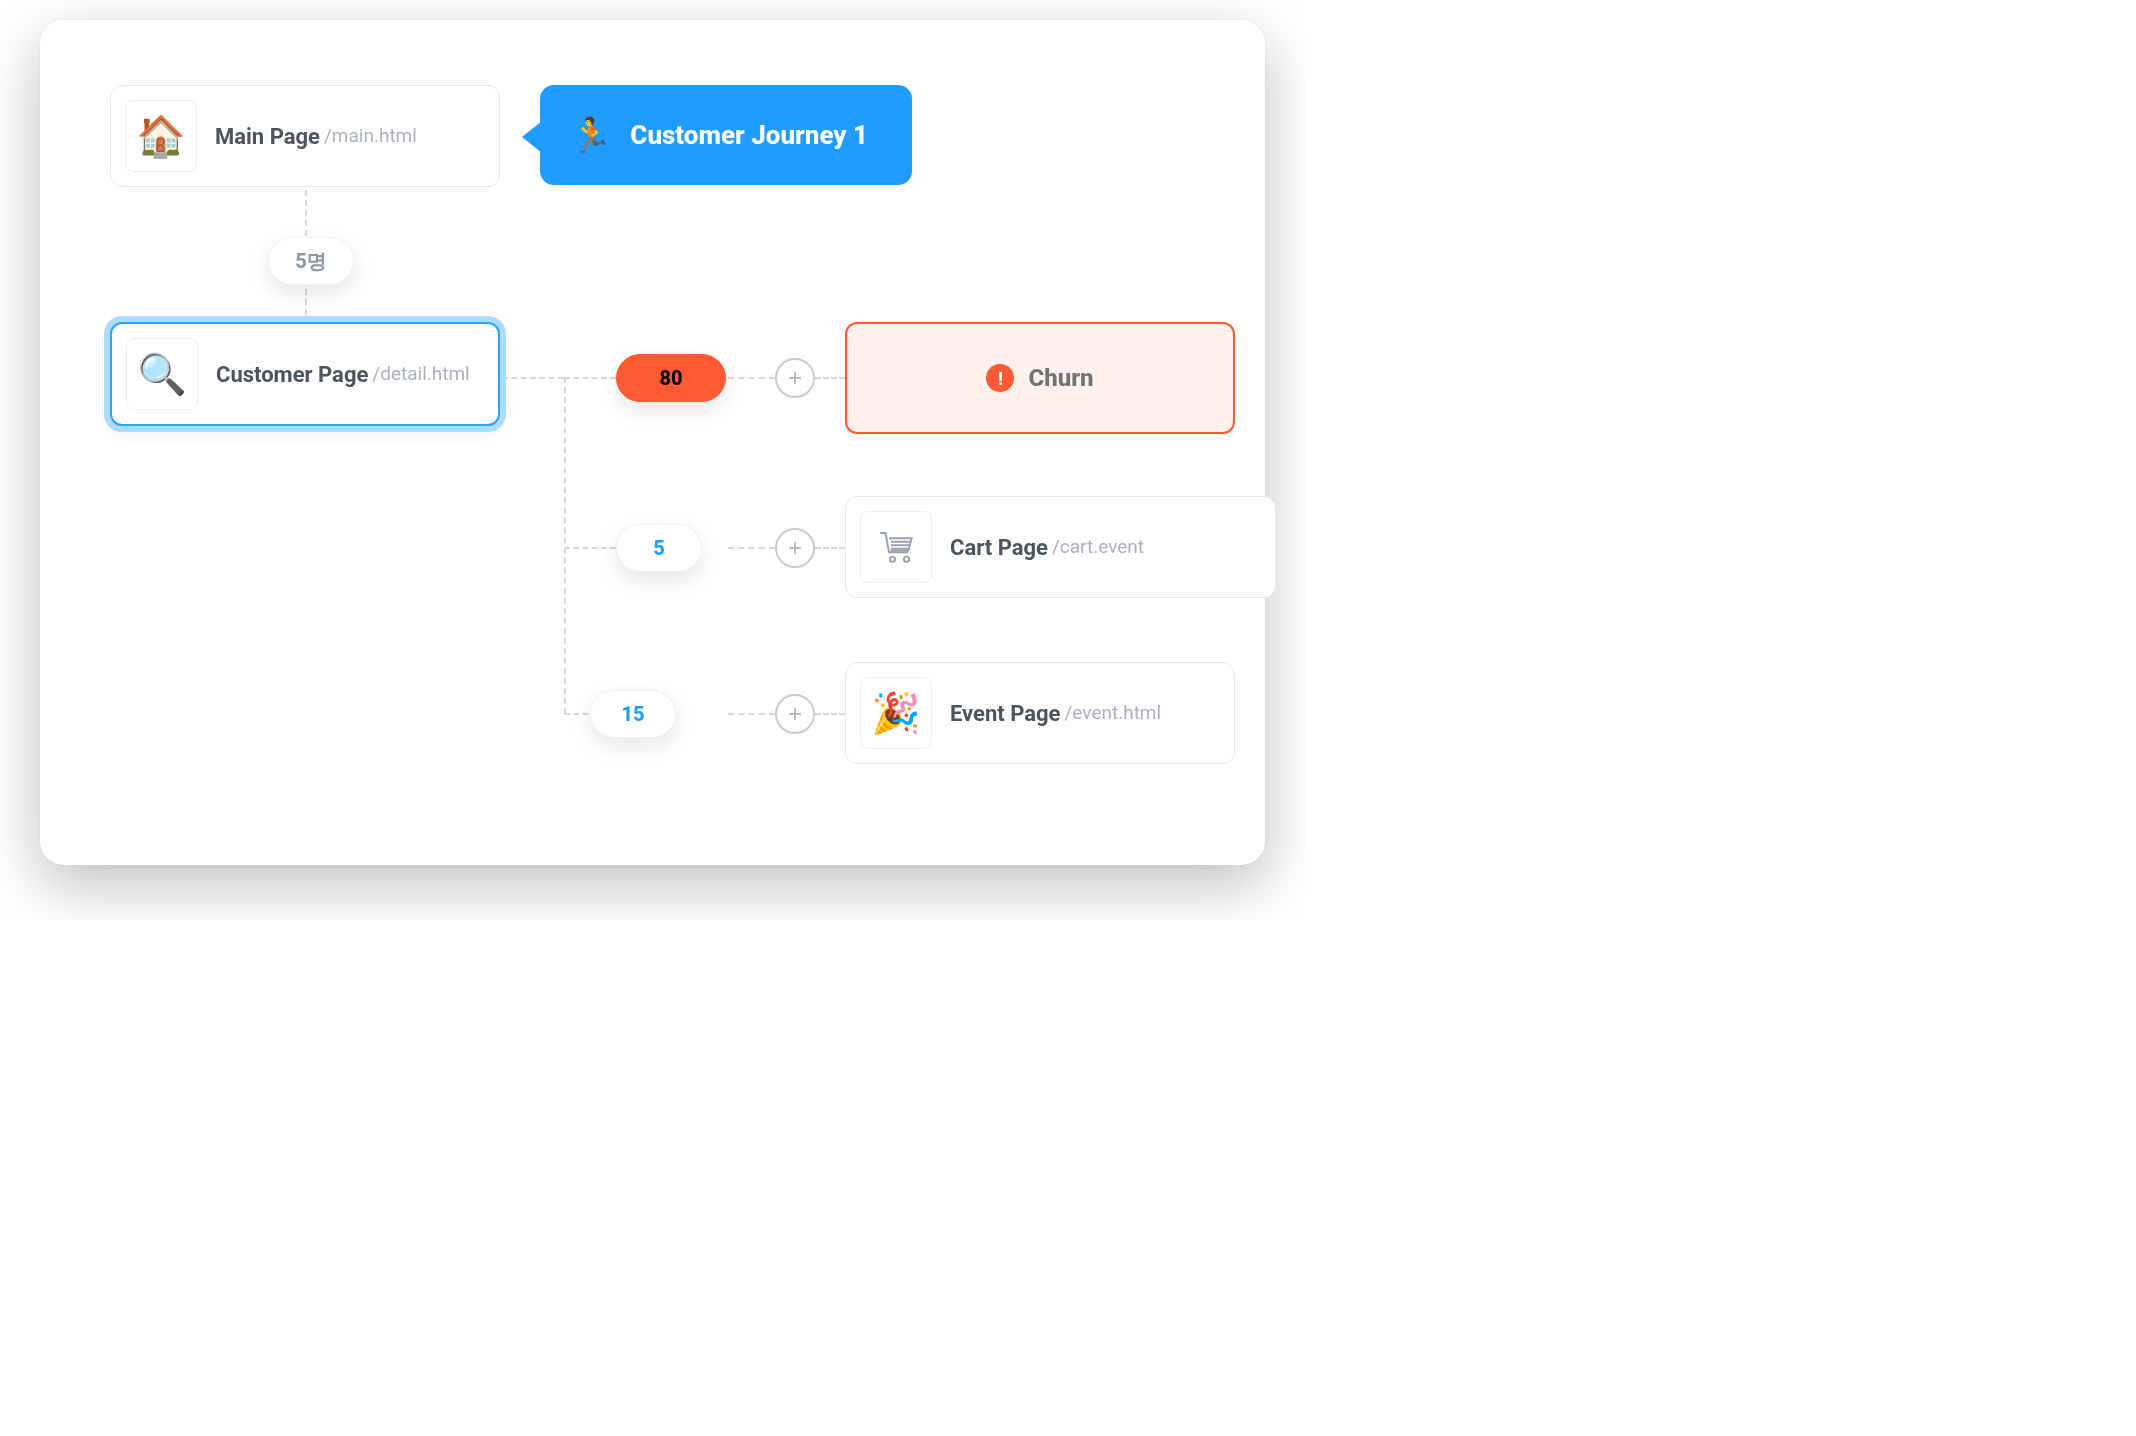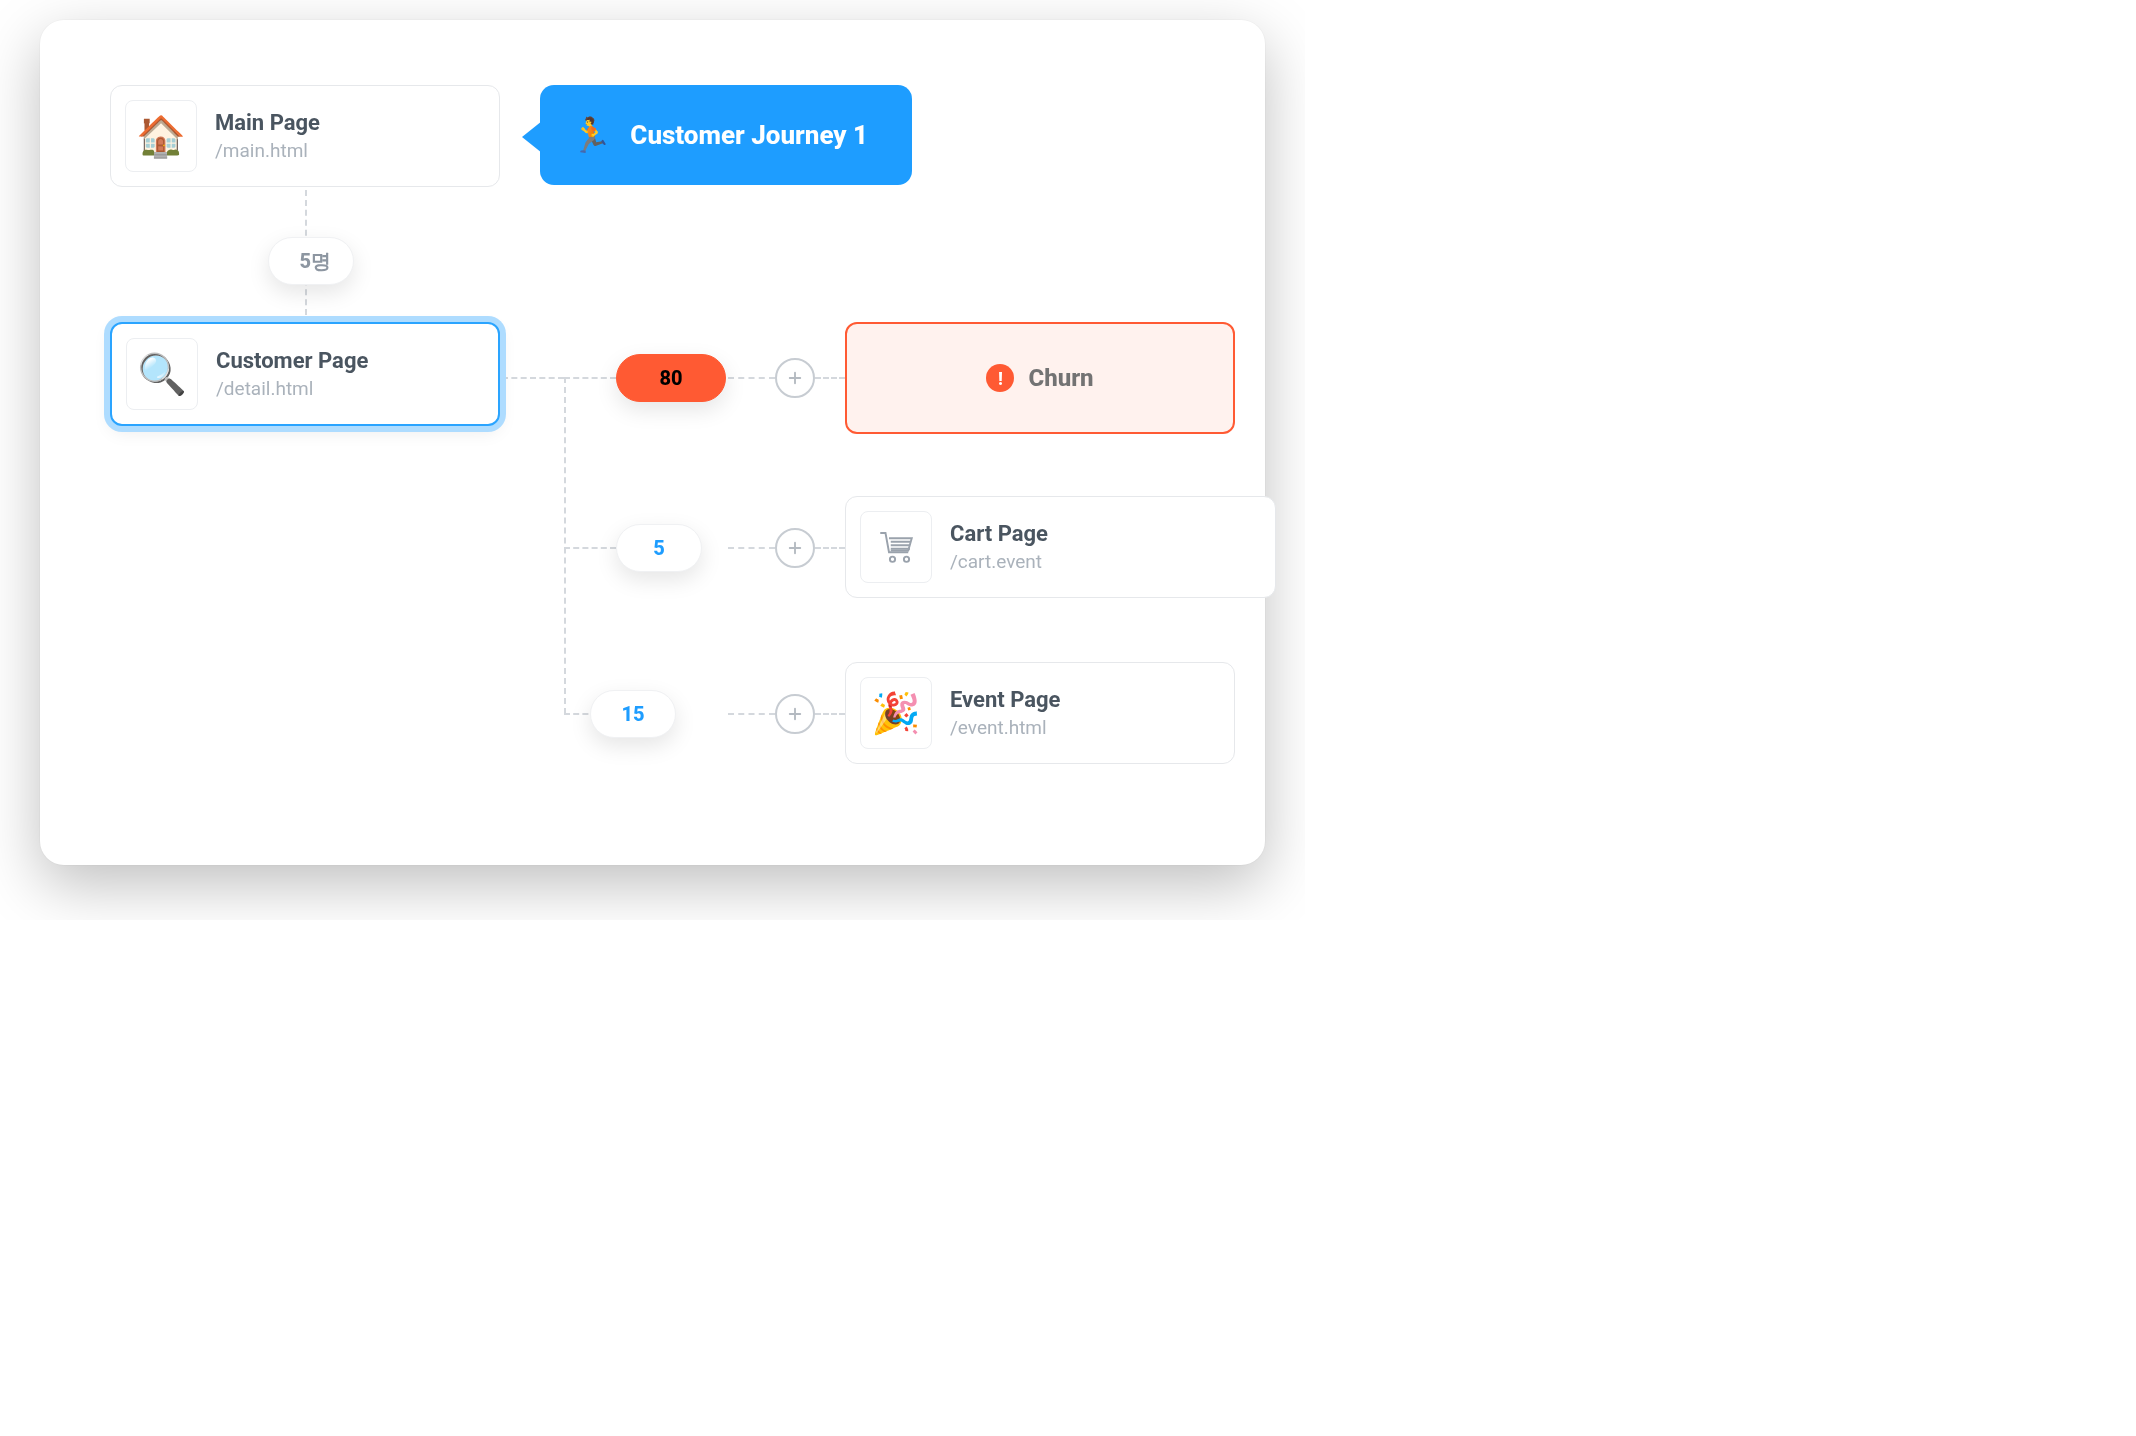--- a/index.html
+++ b/index.html
@@ -33,21 +33,21 @@
     border-radius: 12px;
   }
   .node .icon-box {
     width: 72px; height: 72px;
     border: 1.5px solid #eceef1;
     border-radius: 8px;
     display: flex; align-items: center; justify-content: center;
     font-size: 40px;
     background: #fff;
   }
-  .node .labels { display: flex; flex-direction: column; gap: 4px; }
+  .node .labels { display: flex; flex-direction: row; gap: 4px; }
   .node .title { font-size: 22px; font-weight: 700; color: #4a5560; }
   .node .path  { font-size: 19px; color: #aab2bb; }
 
   .node.selected {
     border: 2.5px solid #2aa4ff;
     box-shadow: 0 0 0 6px #aedcff, 0 6px 18px rgba(0,0,0,0.08);
   }
 
   
   #node-main   { left: 70px;  top: 65px;  width: 390px; }
@@ -103,21 +103,21 @@
     position: absolute;
     min-width: 86px; height: 48px;
     padding: 0 22px;
     border-radius: 999px;
     background: #fff;
     border: 1px solid #f0f1f3;
     box-shadow: 0 8px 22px rgba(0,0,0,0.10);
     display:flex; align-items:center; justify-content:center;
     font-size: 20px; font-weight: 800;
   }
-  .pill.gray  { color:#8d96a1;justify-content:flex-end; }
+  .pill.gray  { color:#8d96a1; }
   .pill.blue  { color:#1e9dff; }
   .pill.orange{ color:#000000; background:#ff5a33; border-color:#ff5a33; min-width:110px; }
 
   #pill-5p   { left: 228px; top: 217px; }
   #pill-80   { left: 576px; top: 334px; }
   #pill-5    { left: 576px; top: 504px; }
   #pill-15   { left: 550px; top: 670px; }
 
   
   .plus {

